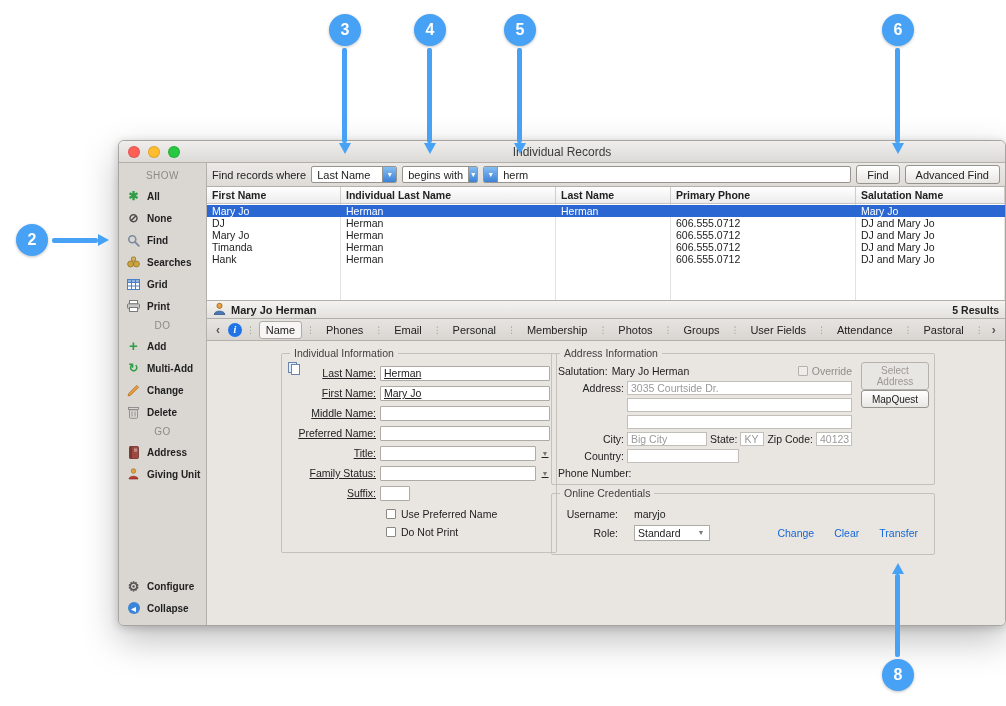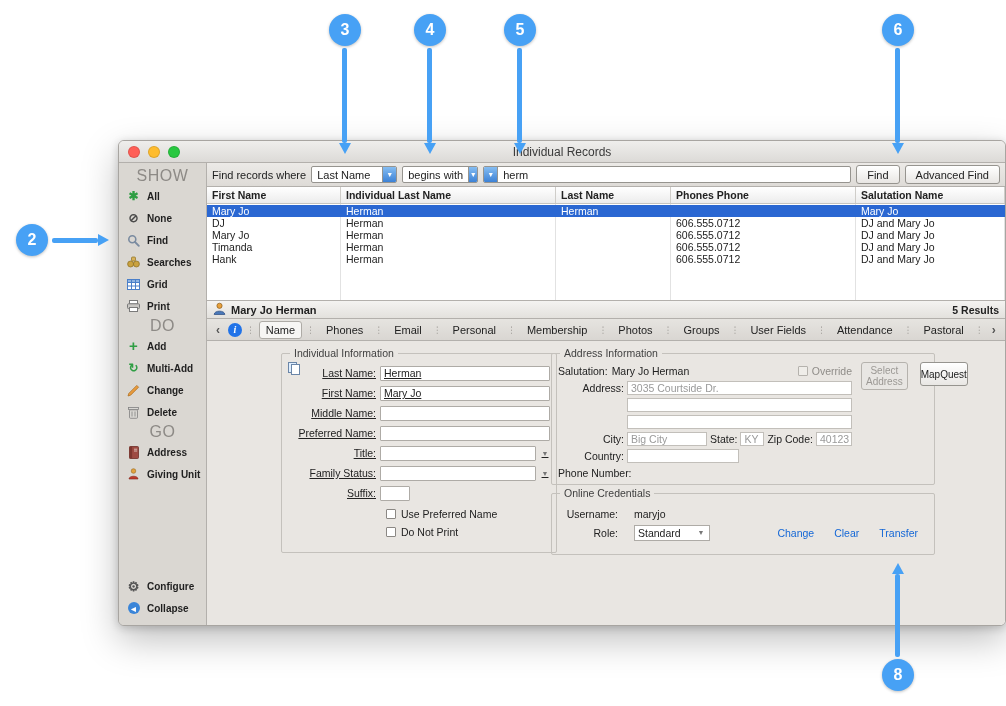--- a/index.html
+++ b/index.html
@@ -17,21 +17,21 @@
   .lights { position:absolute; left:9px; top:5px; display:flex; gap:8px; }
   .light { width:12px; height:12px; border-radius:50%; border:1px solid rgba(0,0,0,.12); }
   .red{background:#ff5f57}.yellow{background:#febc2e}.green{background:#28c840}
   .wtitle { flex:1; text-align:center; font-size:12px; color:#3a3a3a; }
 
   .window-body { flex:1; display:flex; min-height:0; }
 
   
   .sidebar { flex:0 0 88px; background:#dad7d2; border-right:1px solid #b3b0ac;
     display:flex; flex-direction:column; padding:4px 0 6px; }
-  .sb-header { height:18px; line-height:18px; text-align:center; font-size:16px; color:#8d8a86; letter-spacing:.5px; }
+  .sb-header { height:18px; line-height:18px; text-align:center; font-size:10px; color:#8d8a86; letter-spacing:.5px; }
   .sb-item { height:22px; display:flex; align-items:center; gap:6px; padding-left:7px;
     font-size:10px; font-weight:bold; color:#1f1f1f; cursor:default; white-space:nowrap; }
   .sb-ico { flex:0 0 15px; width:15px; display:flex; align-items:center; justify-content:center; }
   .g-green { color:#2f9e44; font-weight:bold; }
   .g-dark  { color:#4a4a4a; font-weight:bold; }
   .g-gear  { color:#555; font-size:13px; }
   .ast { font-size:12px; } .slash { font-size:12px; } .plus { font-size:15px; line-height:10px; } .cyc { font-size:12px; }
   .collapse-circle { width:12px; height:12px; border-radius:50%; background:#3a85d8; color:#fff;
     display:flex; align-items:center; justify-content:center; font-size:6px; }
   .sb-spacer { flex:1; }
@@ -104,24 +104,24 @@
   .checkbox.dis { background:#efede9; border-color:#b5b2ad; }
 
   .addr-body { padding:8px 82px 0 6px; font-size:10.5px; }
   .sal-row { display:flex; align-items:center; height:18px; gap:4px; }
   .dim { color:#8f8c88; }
   .a-row { display:flex; align-items:center; height:16px; margin-bottom:1px; gap:3px; }
   .a-label { width:66px; text-align:right; white-space:nowrap; }
   .a-input { height:14px; background:#fff; border:1px solid #c2bfba; color:#9a9a9a;
     display:flex; align-items:center; padding:0 3px; font-size:10.5px; overflow:hidden; white-space:nowrap; }
   .grow { flex:1; }
-  .side-btns { position:absolute; right:5px; top:8px; width:68px; display:flex; flex-direction:row; gap:12px; }
+  .side-btns { position:absolute; right:5px; top:8px; width:68px; display:flex; flex-direction:column; gap:0; }
   .sel-addr-btn { height:28px; background:#e8e6e3; border:1px solid #b5b2ad; border-radius:3px; color:#9b9894;
     font-size:10px; display:flex; align-items:center; justify-content:center; text-align:center; line-height:1.15; padding:0 4px; }
-  .mapquest-btn { height:24px; background:linear-gradient(#fff,#e9e7e4); border:1px solid #96948f; border-radius:3px;
+  .mapquest-btn { height:18px; background:linear-gradient(#fff,#e9e7e4); border:1px solid #96948f; border-radius:3px;
     font-size:10px; display:flex; align-items:center; justify-content:center; }
 
   .o-body { padding:10px 16px 0 8px; font-size:10.5px; }
   .o-row { display:flex; align-items:center; height:19px; gap:16px; }
   .o-label { width:58px; text-align:right; white-space:nowrap; }
   .role-dd { width:76px; height:16px; background:#fff; border:1px solid #aeaba6; display:flex; align-items:center; padding:0 3px; gap:2px; }
   .role-dd .chev { margin-left:auto; }
   .links { margin-left:auto; display:flex; gap:20px; }
   .link { color:#1467d6; cursor:default; }
 
@@ -316,21 +316,21 @@
             <div class="c1"></div>
               <div class="c2"></div>
               <div class="c3"></div>
               <div class="c4"></div>
               <div class="c5"></div>
           </div>
           <div class="res-header">
             <div class="c1">First Name</div>
             <div class="c2">Individual Last Name</div>
             <div class="c3">Last Name</div>
-            <div class="c4">Phones Phone</div>
+            <div class="c4">Primary Phone</div>
             <div class="c5">Salutation Name</div>
           </div>
           <div class="res-rows">
             <div class="res-row selected">
               <div class="c1">Mary Jo</div>
                 <div class="c2">Herman</div>
                 <div class="c3">Herman</div>
                 <div class="c4"></div>
                 <div class="c5">Mary Jo</div>
             </div>

